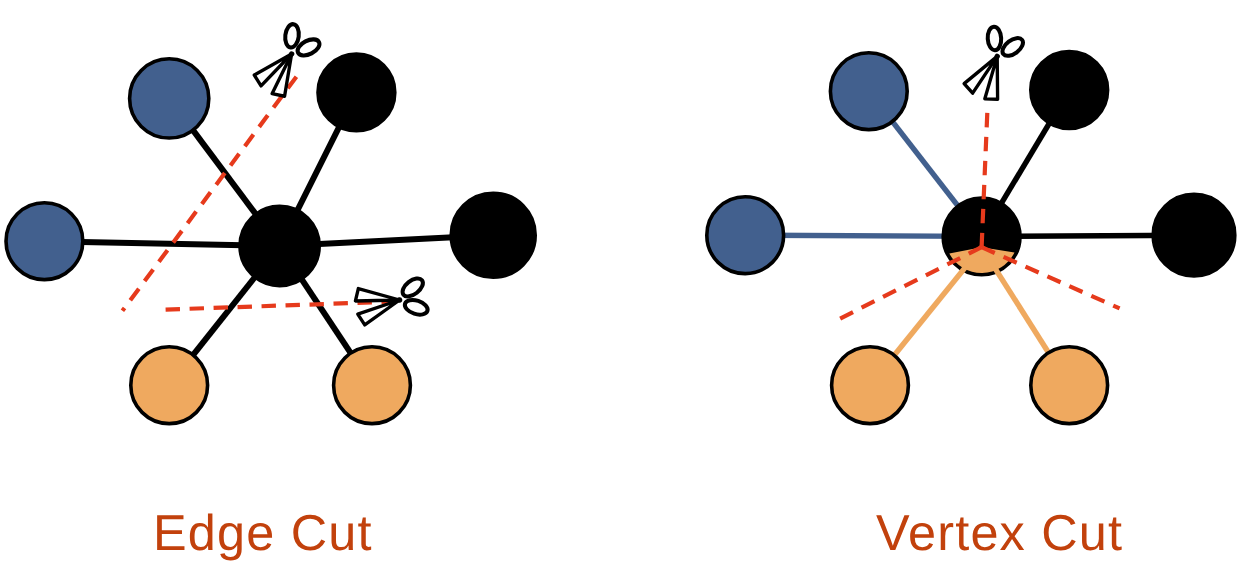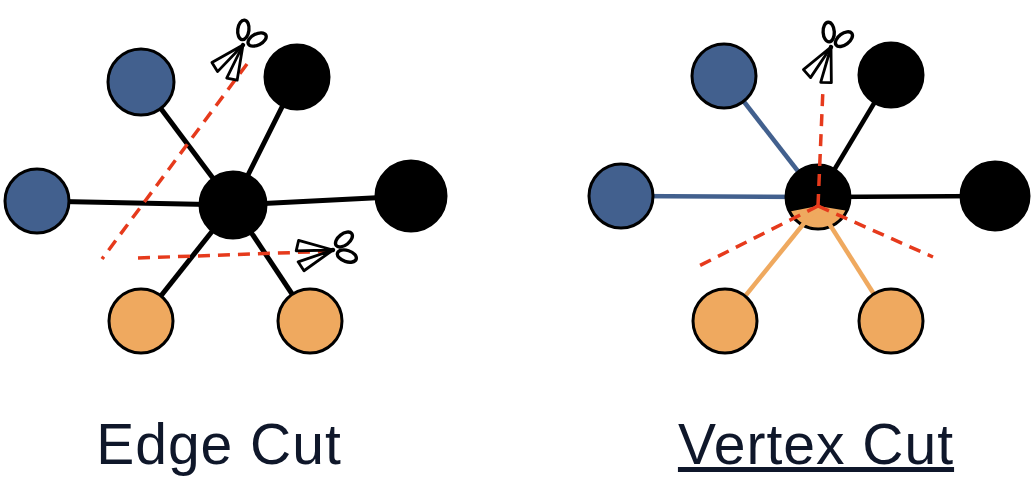--- a/index.html
+++ b/index.html
@@ -6,28 +6,28 @@
   body {
     width: 1034px; height: 487px;
     position: relative; overflow: hidden;
     font-family: "Liberation Sans", sans-serif;
   }
   .stage { position: absolute; inset: 0; }
   #diagram-svg { position: absolute; left: 0; top: 0; }
   .caption {
     position: absolute;
     transform: translateX(-50%);
-    font-size: 57px;
+    font-size: 42px;
     line-height: 42px;
-    color: #0f172a;
+    color: #c2410c;
     white-space: nowrap;
     letter-spacing: 1px;
   }
   .caption-left  { left: 219px; top: 423px; }
-  .caption-right { left: 816px; top: 423px; text-decoration: underline; }
+  .caption-right { left: 833px; top: 423px; }
 </style>
 </head>
 <body>
 
 <div class="stage">
   <svg id="diagram-svg" width="1034" height="487" viewBox="0 0 1034 487">
       <g>
         <line x1="141" y1="82" x2="233" y2="205" stroke="#000000" stroke-width="5"></line>
         <line x1="297" y1="77" x2="233" y2="205" stroke="#000000" stroke-width="5"></line>
         <line x1="37" y1="201" x2="233" y2="205" stroke="#000000" stroke-width="5"></line>

